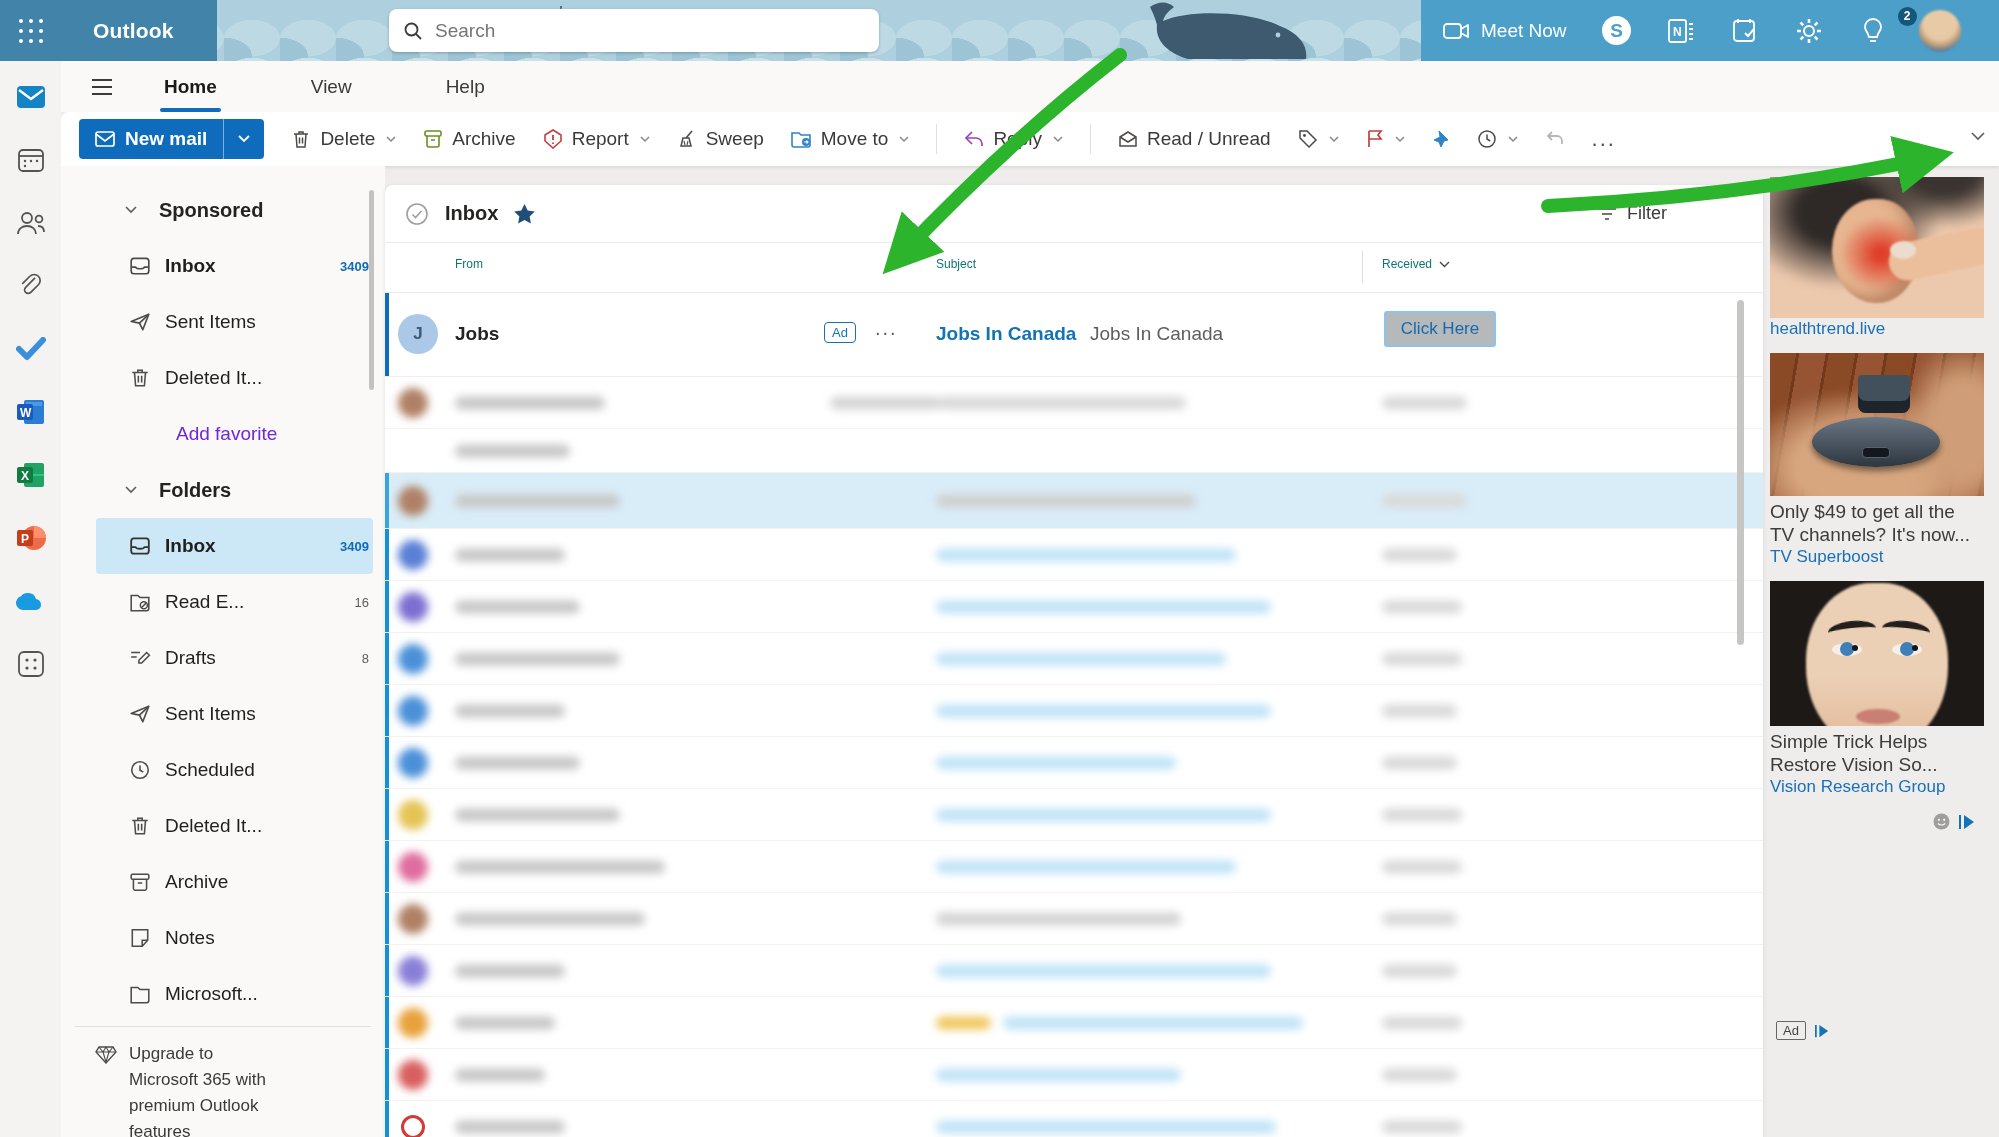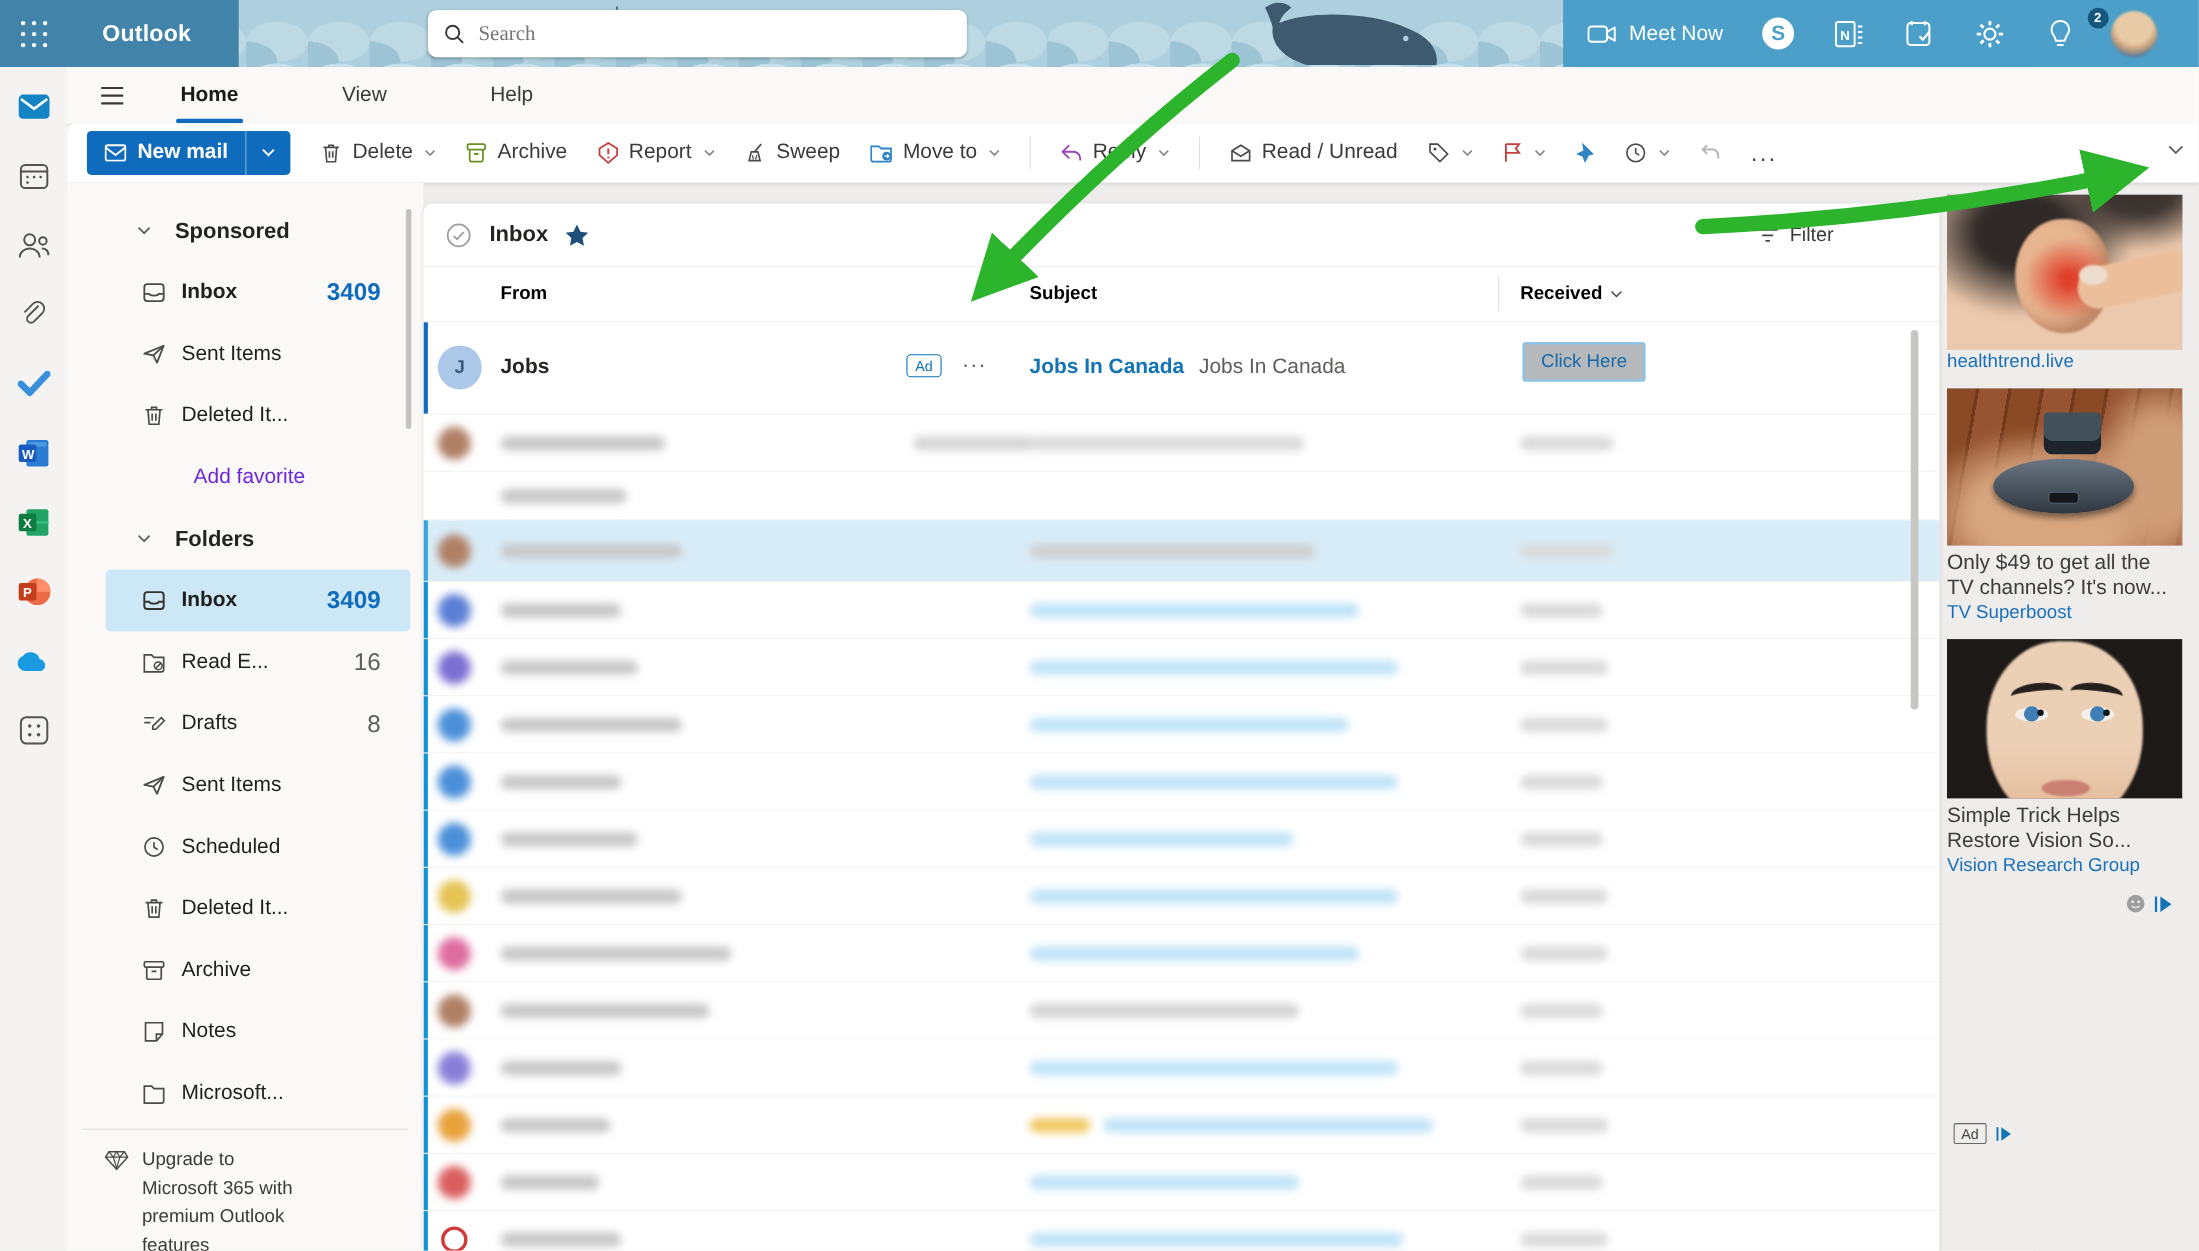--- a/index.html
+++ b/index.html
@@ -28,21 +28,21 @@
   .meetnow{display:flex;align-items:center;gap:12px;margin-left:22px;font-size:19px;cursor:pointer}
   .tb-ic{width:64px;display:flex;justify-content:center;align-items:center;cursor:pointer}
   .skype-c{width:29px;height:29px;border-radius:50%;background:#fff;color:#4c9fc8;font-weight:700;font-size:19px;display:flex;align-items:center;justify-content:center}
   .bulb-wrap{position:relative}
   .badge{position:absolute;top:-10px;right:-12px;width:19px;height:19px;border-radius:50%;background:#15567c;color:#fff;font-size:12px;display:flex;align-items:center;justify-content:center;font-weight:600}
   .avatar{width:42px;height:42px;border-radius:50%;margin-left:14px;cursor:pointer;
     background:radial-gradient(circle at 50% 32%, #e8cba6 0 45%, #c8a37d 60%, #5f7d96 78%, #46688a 100%);
     filter:blur(1px);border:0}
   .search{position:absolute;left:389px;top:9px;width:490px;height:43px;background:#fff;border-radius:8px;
     box-shadow:0 1px 3px rgba(0,0,0,.25);display:flex;align-items:center;padding:0 14px;box-sizing:border-box}
-  .search input{border:0;outline:none;font-size:19px;flex:1;margin-left:10px;color:#333;background:transparent;font-family:Liberation Serif, serif}
+  .search input{border:0;outline:none;font-size:19px;flex:1;margin-left:10px;color:#333;background:transparent;font-family:Liberation Sans, sans-serif}
   
   .tabrow{position:absolute;left:0;top:61px;width:1999px;height:51px;background:#faf9f8;display:flex;align-items:center}
   .burger{margin-left:90px;cursor:pointer;display:flex}
   .tab{position:relative;font-size:19px;color:#3b3a39;margin-left:90px;cursor:pointer;padding:4px 2px}
   .tab.first{margin-left:48px}
   .tab.active{font-weight:700;color:#1b1a19}
   .tab.active::after{content:"";position:absolute;left:-2px;right:-2px;bottom:-10px;height:4px;border-radius:2px;background:#0f6cbd}
   
   .toolbar{position:absolute;left:61px;top:112px;width:1938px;height:54px;background:#fff;
     border-radius:8px 0 0 0;box-shadow:0 2px 3px rgba(0,0,0,.08);display:flex;align-items:center;box-sizing:border-box;padding-left:18px}
@@ -55,35 +55,35 @@
   .collapse-chev{position:absolute;right:14px;top:20px;cursor:pointer;display:flex}
   
   .rail{position:absolute;left:0;top:61px;width:61px;height:1076px;background:#f4f3f2;display:flex;flex-direction:column;align-items:center}
   .rail .ric{width:40px;height:40px;margin-top:23px;display:flex;align-items:center;justify-content:center;cursor:pointer}
   
   .folderpane{position:absolute;left:61px;top:166px;width:324px;height:971px;background:#faf9f8}
   .fp-scroll{position:absolute;left:308px;top:24px;width:5px;height:200px;background:#c4c2c0;border-radius:3px}
   .fsec{height:56px;display:flex;align-items:center;padding-left:64px;font-size:20px;font-weight:700;color:#242322;gap:22px;cursor:pointer}
   .fitem{height:56px;margin:0 12px 0 35px;display:flex;align-items:center;border-radius:4px;padding-left:33px;cursor:pointer}
   .fitem .flabel{font-size:19px;color:#201f1e;margin-left:14px}
-  .fitem .fcount{margin-left:auto;margin-right:27px;font-size:22px;color:#605e5c}
+  .fitem .fcount{margin-left:auto;margin-right:4px;font-size:13px;color:#605e5c}
   .fitem .fcount.blue{color:#0f6cbd;font-weight:700}
   .fitem.selected{background:#cce7f6}
   .fitem.selected .flabel{font-weight:700}
   .addfav{height:56px;display:flex;align-items:center;padding-left:115px;font-size:19px;color:#6d28d9;cursor:pointer}
   .fp-divider{height:1px;background:#e1dfdd;margin:4px 14px 0 14px}
   .upgrade{display:flex;margin:14px 0 0 34px;gap:12px}
   .upgrade .ulines{font-size:17px;color:#3b3a39;line-height:26px}
   
   .listpanel{position:absolute;left:385px;top:185px;width:1378px;height:952px;background:#fff;
     border-radius:8px 8px 0 0;box-shadow:0 1px 4px rgba(0,0,0,.1);overflow:hidden}
   .lp-head{position:relative;height:57px;border-bottom:1px solid #edebe9;display:flex;align-items:center}
   .lp-title{font-size:20px;font-weight:700;margin-left:16px;color:#252423}
   .lp-filter{position:absolute;right:96px;top:0;height:100%;display:flex;align-items:center;gap:10px;font-size:18px;color:#3b3a39;cursor:pointer}
-  .cols{position:relative;height:49px;border-bottom:1px solid #edebe9;font-size:17px;font-weight:700;color:#000000}
+  .cols{position:relative;height:49px;border-bottom:1px solid #edebe9;font-size:12px;font-weight:400;color:#0f766e}
   .cols .c{position:absolute;top:14px;cursor:pointer}
   .coldiv{position:absolute;left:977px;top:8px;width:1px;height:32px;background:#e1dfdd}
   .adrow{position:relative;height:83px;border-bottom:1px solid #f0efee;background:#fff}
   .adrow .acc{position:absolute;left:0;top:0;bottom:0;width:4px;background:#0f6cbd}
   .ad-avatar{position:absolute;left:13px;top:21px;width:40px;height:40px;border-radius:50%;background:#abc8e8;color:#3e5a77;
     display:flex;align-items:center;justify-content:center;font-size:17px;font-weight:600}
   .ad-sender{position:absolute;left:70px;top:30px;font-size:19px;font-weight:700;color:#252423}
   .ad-badge{position:absolute;left:439px;top:29px;border:1.5px solid #1273b5;color:#1273b5;font-size:13px;border-radius:4px;padding:2px 7px}
   .ad-more{position:absolute;left:490px;top:24px;font-size:20px;color:#605e5c;letter-spacing:2px;cursor:pointer}
   .ad-subj{position:absolute;left:551px;top:30px;font-size:19px;font-weight:700;color:#1273b5;cursor:pointer}

